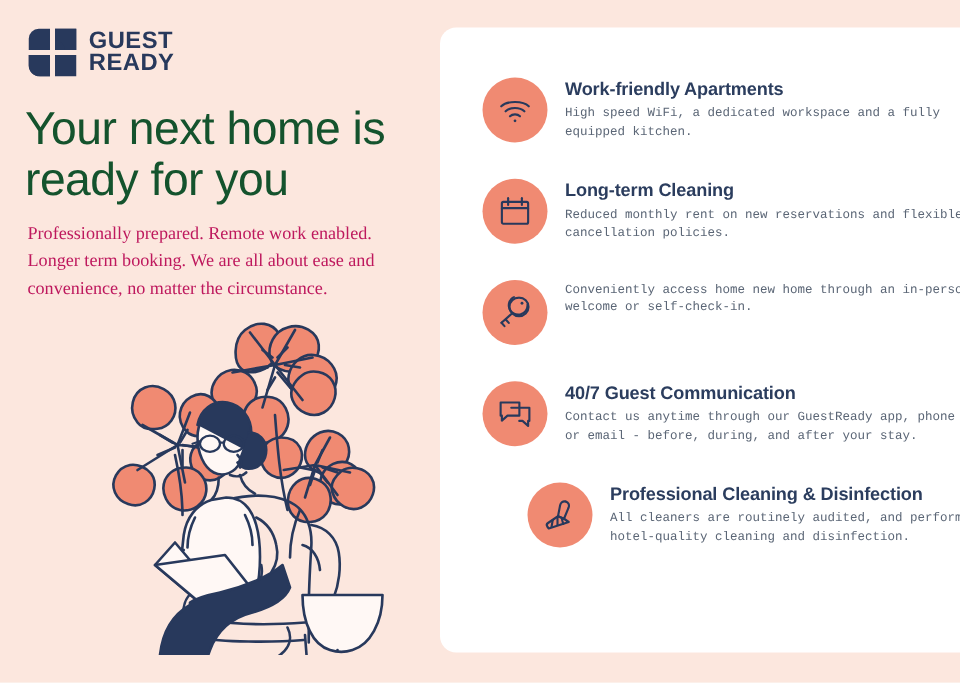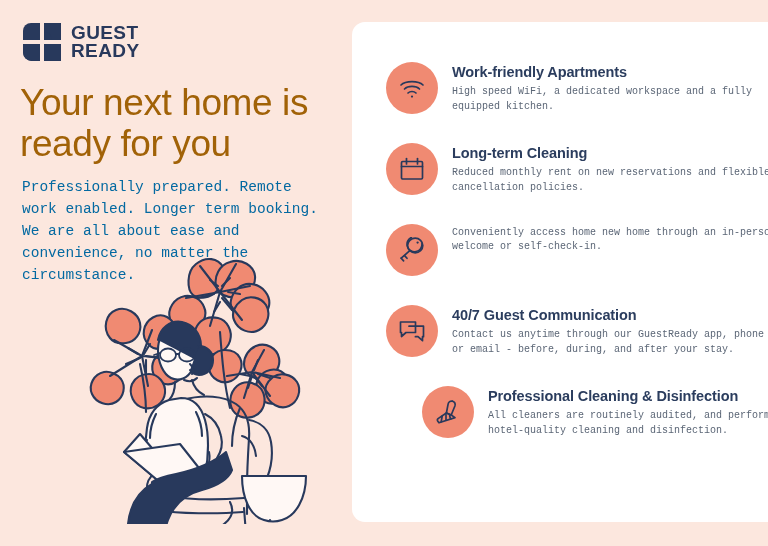--- a/index.html
+++ b/index.html
@@ -60,33 +60,33 @@
     position: absolute;
     left: 20px;
     top: 82px;
     width: 320px;
     margin: 0;
     font-family: "Liberation Sans", sans-serif;
     font-weight: normal;
     font-size: 37px;
     line-height: 1.12;
     letter-spacing: -0.4px;
-    color: #a16207;
+    color: #14532d;
   }
 
   .subcopy {
     position: absolute;
     left: 22px;
     top: 176px;
     width: 296px;
     margin: 0;
-    font-family: Liberation Mono, monospace;
+    font-family: Liberation Serif, serif;
     font-size: 14.5px;
     line-height: 1.52;
-    color: #0369a1;
+    color: #be185d;
   }
 
   .illustration {
     position: absolute;
     left: 44px;
     top: 252px;
     width: 276px;
     height: 272px;
   }
 

